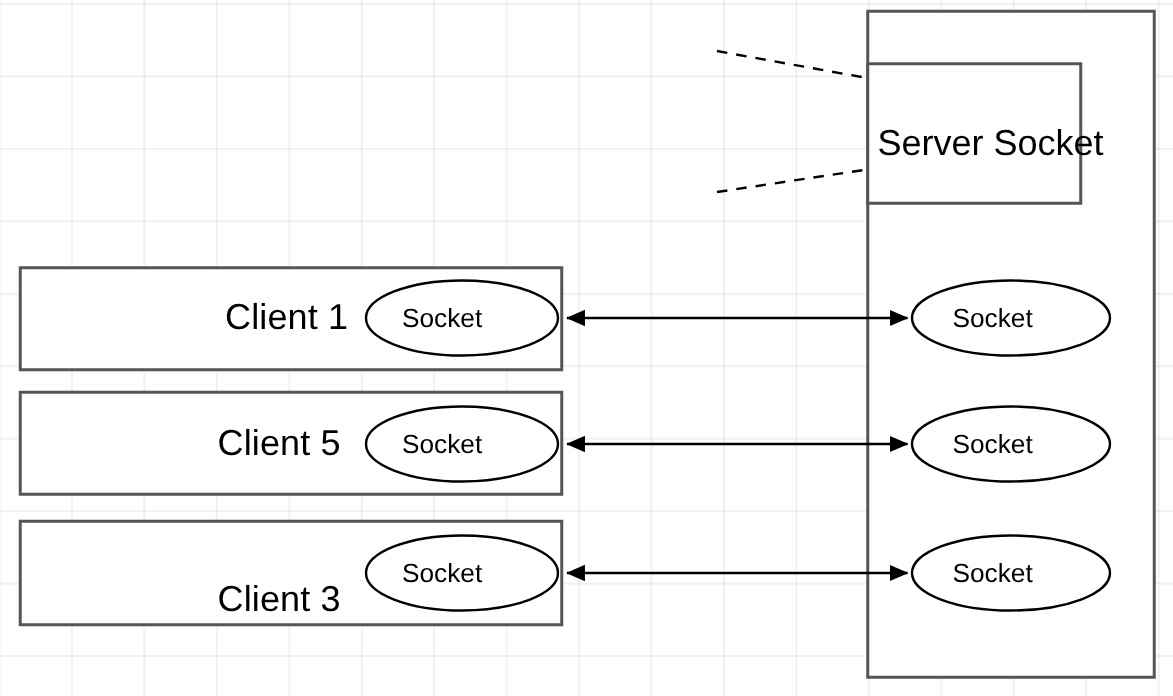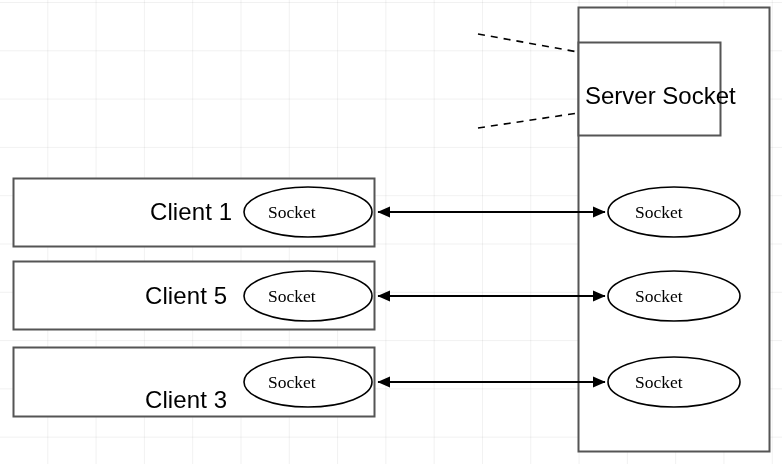--- a/index.html
+++ b/index.html
@@ -36,21 +36,20 @@
     white-space: nowrap;
     pointer-events: none;
     line-height: 1;
   }
   .client-label {
     font-size: 24px;
     letter-spacing: 0.1px;
   }
   .socket-label {
     font-size: 17.5px;
-    font-family: Liberation Serif, serif;
   }
   .server-socket-label {
     font-size: 24px;
   }
 </style>
 </head>
 <body>
 
 <div id="canvas" style="background-size: 48.3px 48.3px;">
   <svg id="svg-layer" viewBox="0 0 782 464" xmlns="http://www.w3.org/2000/svg">

